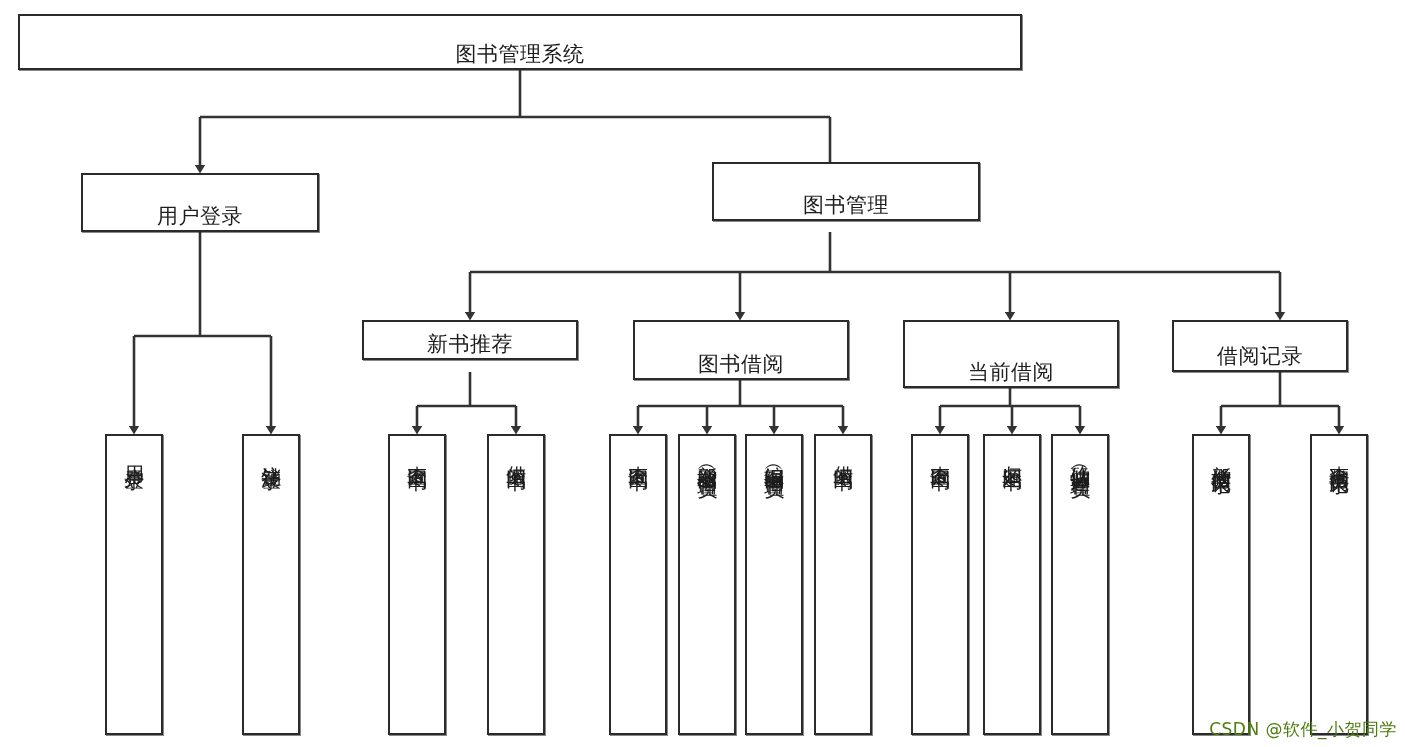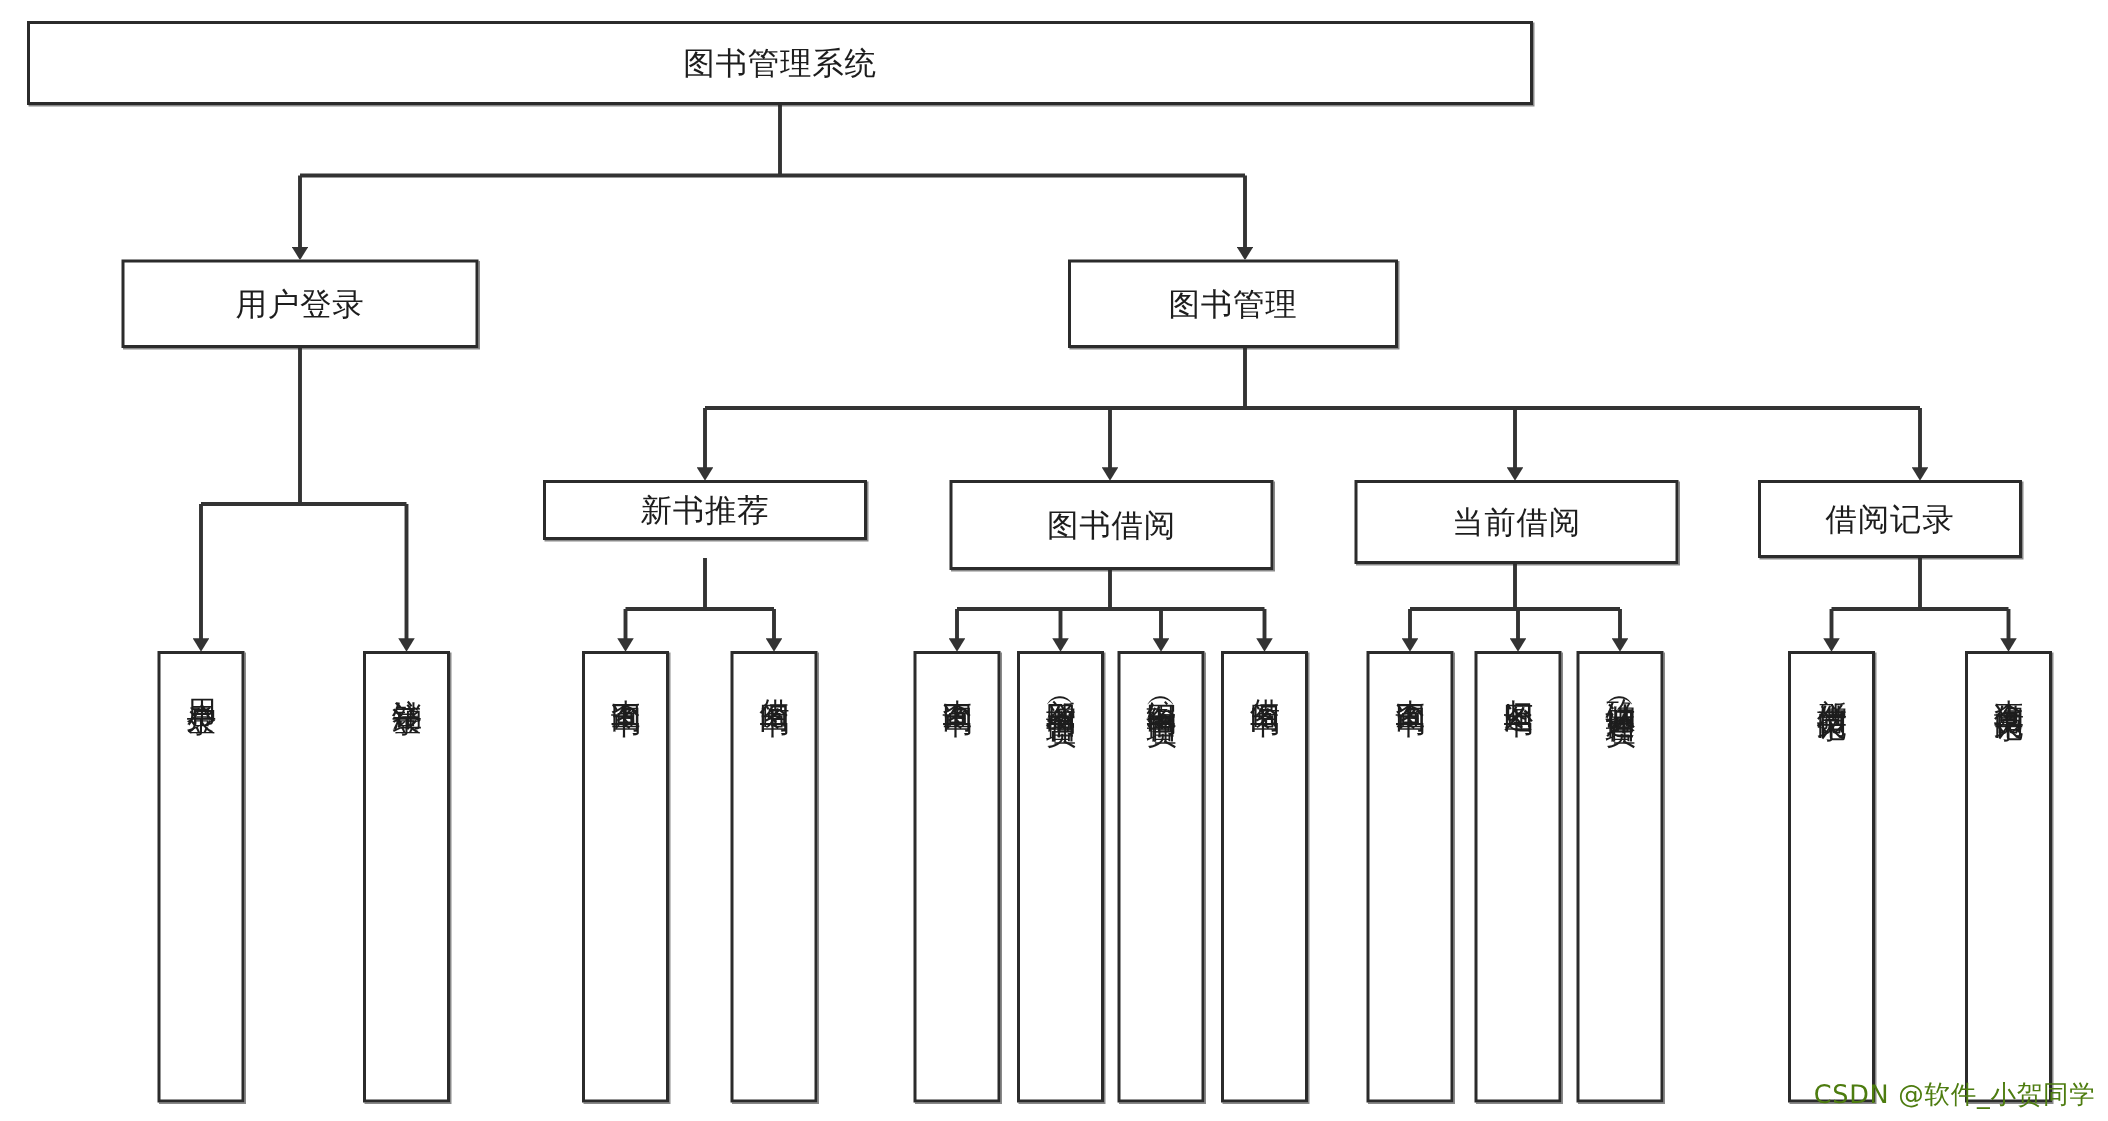--- a/index.html
+++ b/index.html
@@ -32,20 +32,21 @@
     border: 2px solid #2b2b2b;
     box-shadow: 1px 1px 0 0 rgba(40,40,40,0.55);
     display: flex;
     align-items: center;
     justify-content: center;
     color: #1d1d1d;
   }
   .node.horiz {
     font-size: 21px;
     letter-spacing: 0.5px;
+    align-items: flex-end;
   }
   .node.vert {
     align-items: flex-start;
     justify-content: center;
     padding-top: 14px;
   }
   .node.vert .vlabel {
     writing-mode: vertical-rl;
     text-orientation: upright;
     font-size: 20px;
@@ -123,31 +124,31 @@
     </g>
   </svg>
 
   <div class="node horiz" style="left:18px; top:14px; width:1004px; height:56px;">
     <span class="node-label">图书管理系统</span>
   </div>
 
   <div class="node horiz" style="left:81px; top:173px; width:238px; height:59px;">
     <span class="node-label">用户登录</span>
   </div>
-  <div class="node horiz" style="left:712px; top:173px; width:220px; height:59px;">
+  <div class="node horiz" style="left:712px; top:162px; width:268px; height:59px;">
     <span class="node-label">图书管理</span>
   </div>
 
   <div class="node horiz" style="left:362px; top:320px; width:216px; height:40px;">
     <span class="node-label">新书推荐</span>
   </div>
   <div class="node horiz" style="left:633px; top:320px; width:216px; height:60px;">
     <span class="node-label">图书借阅</span>
   </div>
-  <div class="node horiz" style="left:903px; top:320px; width:216px; height:56px;">
+  <div class="node horiz" style="left:903px; top:320px; width:216px; height:68px;">
     <span class="node-label">当前借阅</span>
   </div>
   <div class="node horiz" style="left:1172px; top:320px; width:176px; height:52px;">
     <span class="node-label">借阅记录</span>
   </div>
 
   <div class="node vert" style="left:105px; top:434px; width:58px; height:301px;">
     <span class="vlabel">用户登录</span>
   </div>
   <div class="node vert" style="left:242px; top:434px; width:58px; height:301px;">

